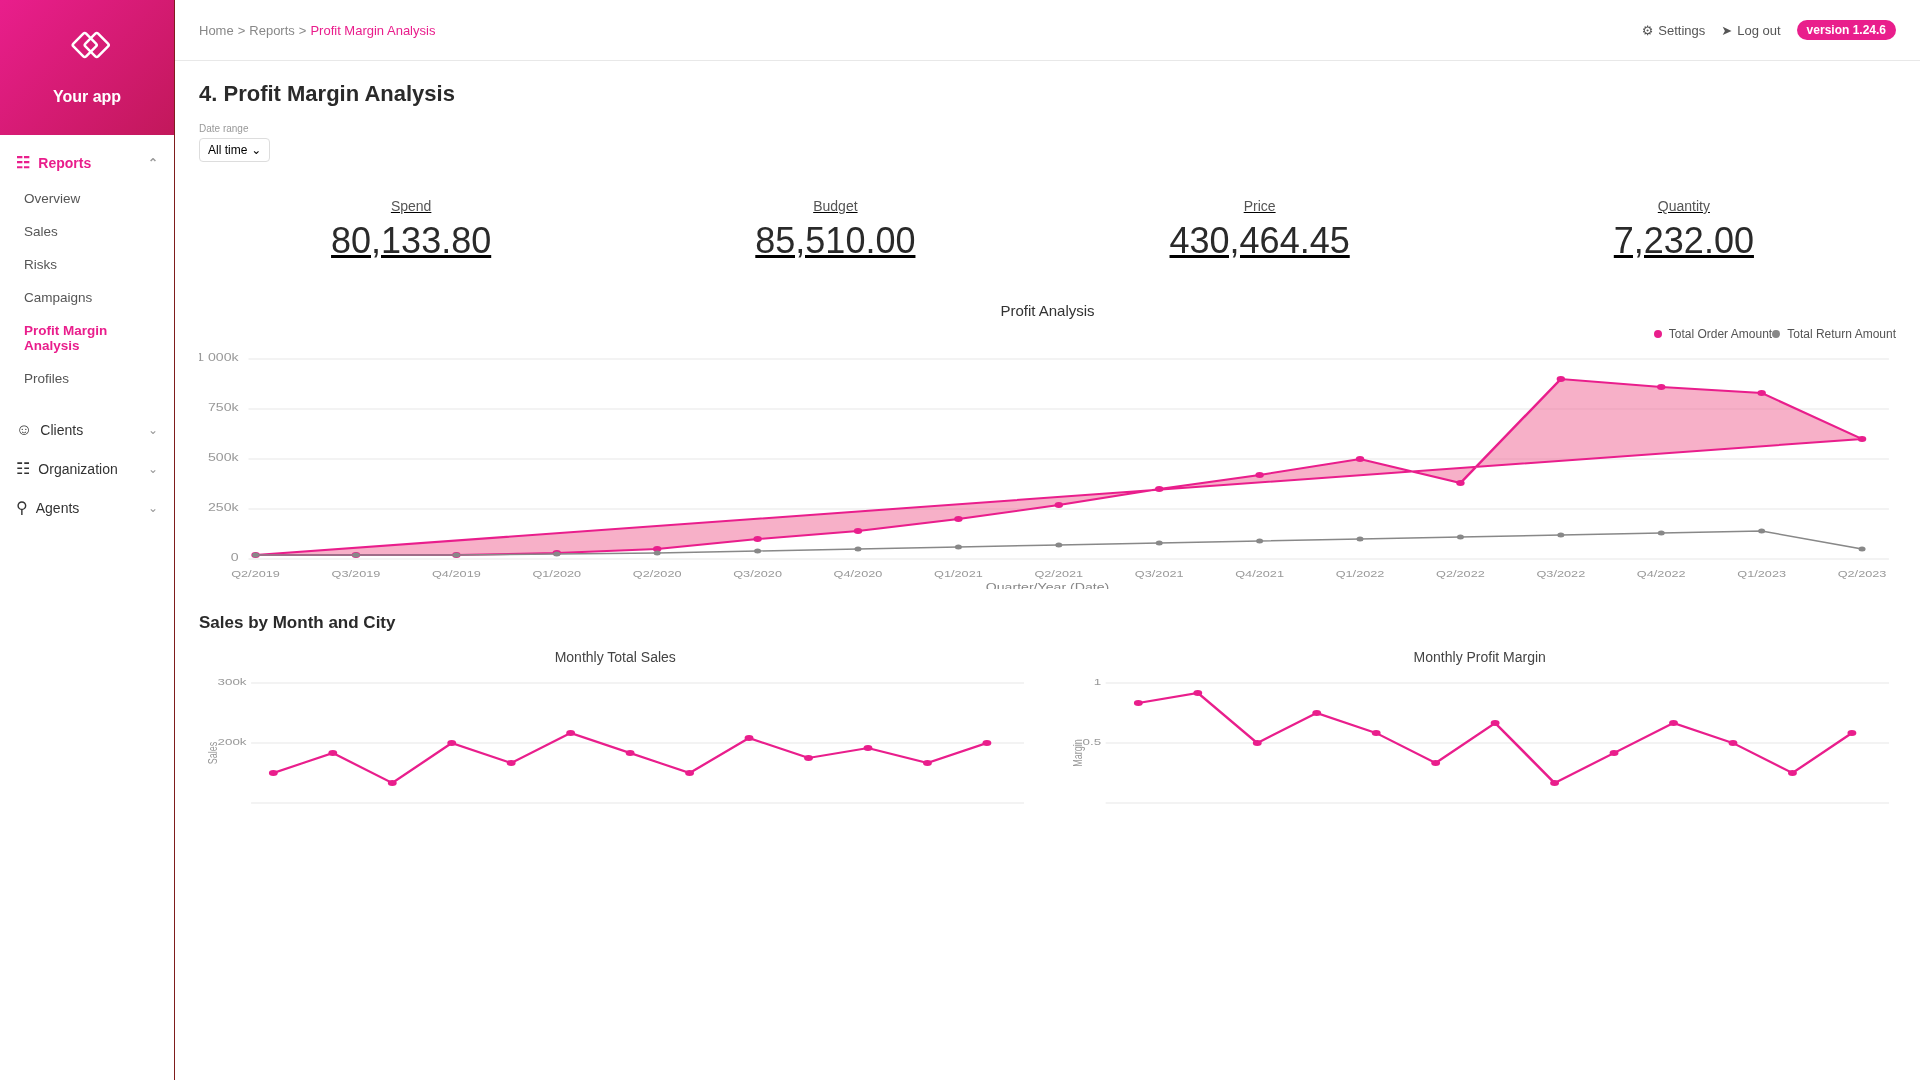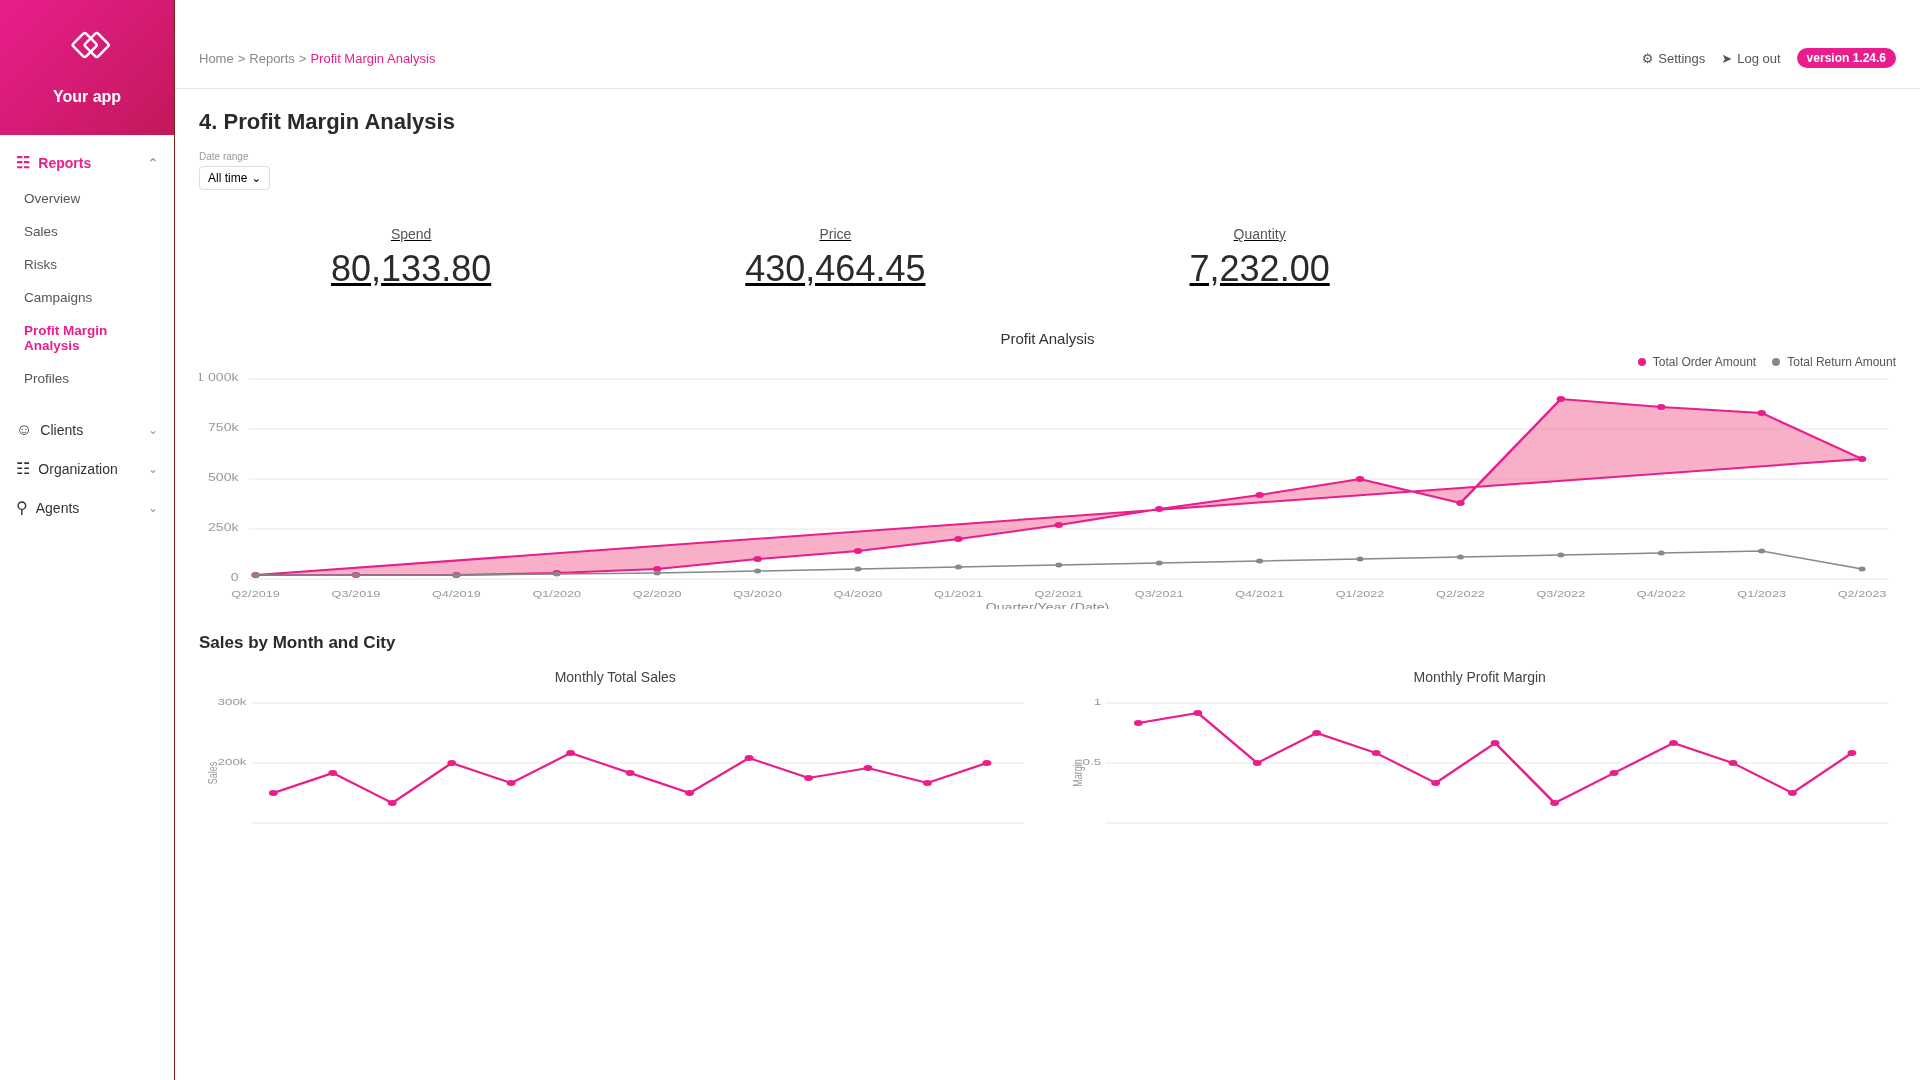--- a/index.html
+++ b/index.html
@@ -68,21 +68,20 @@
 
     
     #topbar {
       display: flex;
       align-items: center;
       justify-content: space-between;
       padding: 20px 24px;
       border-bottom: 1px solid #e8e8e8;
       background: #fff;
       min-height: 45px;
-      margin-top: 28px;
     }
     .breadcrumb {
       font-size: 13px;
       color: #888;
       display: flex;
       align-items: center;
       gap: 4px;
     }
     .breadcrumb a { color: #888; text-decoration: none; }
     .breadcrumb .current { color: #e91e8c; }
@@ -170,23 +169,23 @@
     }
     .chart-title {
       text-align: center;
       font-size: 15px;
       color: #333;
       margin-bottom: 8px;
     }
     .chart-legend {
       display: flex;
       justify-content: flex-end;
-      gap: 16px;
       font-size: 12px;
       color: #555;
+      margin-bottom: 8px;
     }
     .legend-dot {
       width: 8px;
       height: 8px;
       border-radius: 50%;
       display: inline-block;
       margin-right: 4px;
     }
     .chart-container {
       position: relative;
@@ -305,20 +304,24 @@
         <span>⌄</span>
       </button>
     </div>
 
     <div class="stats-row">
       <div class="stat-item">
         <div class="stat-label">Spend</div>
         <div class="stat-value">80,133.80</div>
       </div>
       <div class="stat-item">
+        <div class="stat-label">Budget</div>
+        <div class="stat-value">85,510.00</div>
+      </div>
+      <div class="stat-item">
         <div class="stat-label">Price</div>
         <div class="stat-value">430,464.45</div>
       </div>
       <div class="stat-item">
         <div class="stat-label">Quantity</div>
         <div class="stat-value">7,232.00</div>
       </div>
     </div>
 
     <div class="chart-section">

